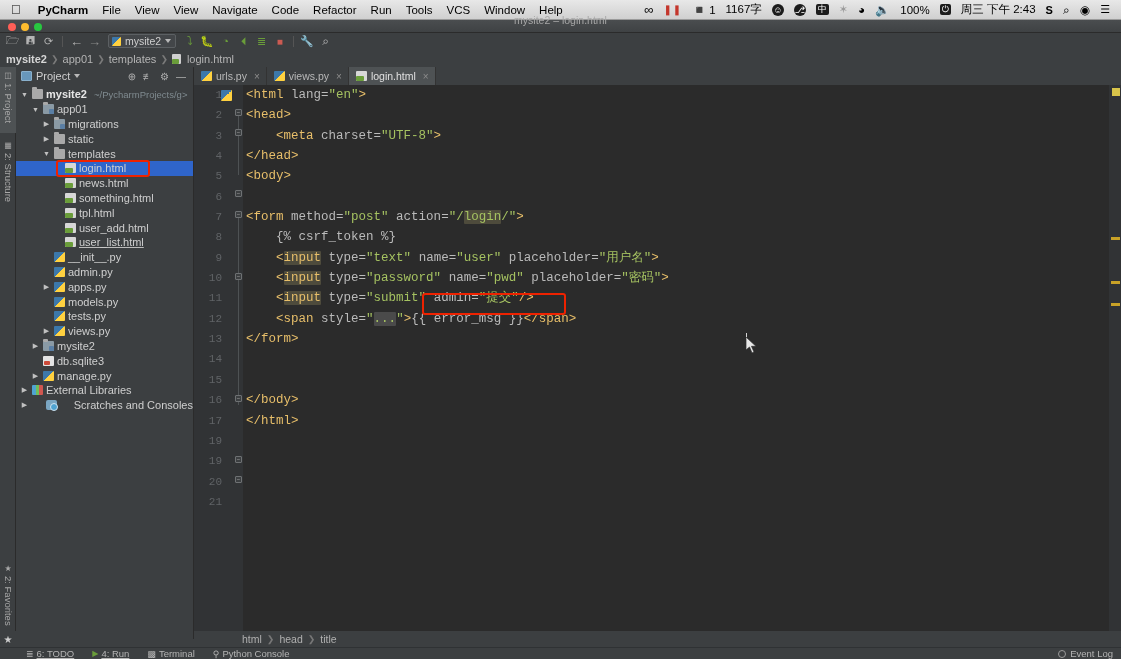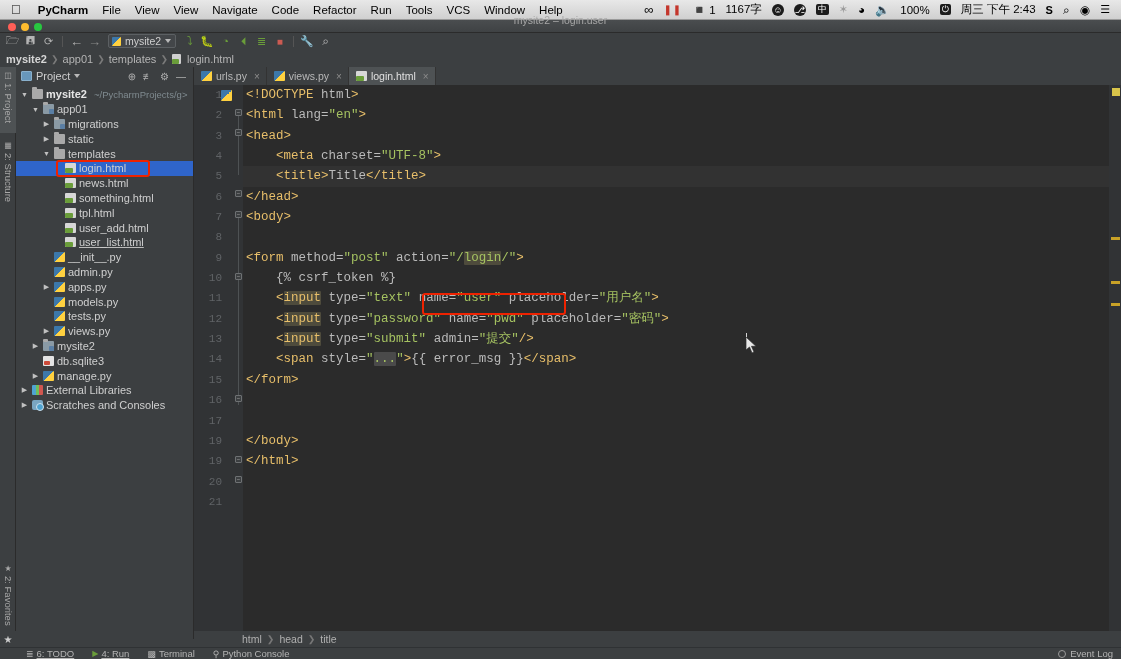--- a/index.html
+++ b/index.html
@@ -262,21 +262,21 @@
     </span>
   </div>
 
   <div class="titlebar">
     <div class="traffic">
       <i class="r"></i>
       <i class="y"></i>
       <i class="g"></i>
     </div>
   </div>
-  <div class="wintitle">mysite2 – login.user</div>
+  <div class="wintitle">mysite2 – login.html</div>
 
   <div class="toolbar">
     <span class="tbi">🗁</span>
     <span class="tbi">🖪</span>
     <span class="tbi">⟳</span>
     <span class="tbsep"></span>
     <span class="tbi" style="font-size:13px;">←</span>
     <span class="tbi" style="font-size:13px;color:#8a8a8a;">→</span>
     <span class="runcfg">
       <span class="pyico"></span>
@@ -432,21 +432,21 @@
         <div class="row" style="padding-left: 15px;">
           <span class="arr">▶</span>
           <span class="fico py"></span>
           <span class="lbl">manage.py</span>
         </div>
         <div class="row" style="padding-left: 4px;">
           <span class="arr">▶</span>
           <span class="fico lib"></span>
           <span class="lbl">External Libraries</span>
         </div>
-        <div class="row" style="padding-left: 4px;">
+        <div class="row" style="padding-left: 4px; justify-content: space-between;">
           <span class="arr">▶</span>
           <span class="fico scr"></span>
           <span class="lbl">Scratches and Consoles</span>
         </div>
       </div>
 
     <div class="annot-red" style="left:40px; top:93px; width:94px; height:17px;"></div>
   </div>
 
   <div class="editor">
@@ -500,25 +500,23 @@
         <div class="fold" style="top:105px;">−</div>
         <div class="fold" style="top:126px;">−</div>
         <div class="foldline" style="top:133px; height:160px;"></div>
         <div class="fold" style="top:188px;">−</div>
         <div class="foldline" style="top:195px; height:125px;"></div>
         <div class="fold" style="top:310px;">−</div>
         <div class="fold" style="top:371px;">−</div>
         <div class="fold" style="top:391px;">−</div>
       </div>
       <div class="codelines" id="codelines">
-          <div class="cl"><span class="tag">&lt;</span><span class="tag">!DOCTYPE</span> <span class="attrn">html</span><span class="tag">&gt;</span></div>
           <div class="cl"><span class="tag">&lt;</span><span class="tag">html</span> <span class="attrn">lang</span><span class="txt">=</span><span class="str">"en"</span><span class="tag">&gt;</span></div>
           <div class="cl"><span class="tag">&lt;</span><span class="tag">head</span><span class="tag">&gt;</span></div>
           <div class="cl"><span class="txt">    </span><span class="tag">&lt;</span><span class="tag">meta</span> <span class="attrn">charset</span><span class="txt">=</span><span class="str">"UTF-8"</span><span class="tag">&gt;</span></div>
-          <div class="cl cur"><span class="txt">    </span><span class="tag">&lt;</span><span class="tag">title</span><span class="tag">&gt;</span><span class="txt">Title</span><span class="tag">&lt;/</span><span class="tag">title</span><span class="tag">&gt;</span></div>
           <div class="cl"><span class="tag">&lt;/</span><span class="tag">head</span><span class="tag">&gt;</span></div>
           <div class="cl"><span class="tag">&lt;</span><span class="tag">body</span><span class="tag">&gt;</span></div>
           <div class="cl"></div>
           <div class="cl"><span class="tag">&lt;</span><span class="tag">form</span> <span class="attrn">method</span><span class="txt">=</span><span class="str">"post"</span> <span class="attrn">action</span><span class="txt">=</span><span class="str">"/</span><span class="str hl">login</span><span class="str">/"</span><span class="tag">&gt;</span></div>
           <div class="cl"><span class="dj">    {% csrf_token %}</span></div>
           <div class="cl"><span class="txt">    </span><span class="tag">&lt;</span><span class="tag hl">input</span> <span class="attrn">type</span><span class="txt">=</span><span class="str">"text"</span> <span class="attrn">name</span><span class="txt">=</span><span class="str">"user"</span> <span class="attrn">placeholder</span><span class="txt">=</span><span class="str">"用户名"</span><span class="tag">&gt;</span></div>
           <div class="cl"><span class="txt">    </span><span class="tag">&lt;</span><span class="tag hl">input</span> <span class="attrn">type</span><span class="txt">=</span><span class="str">"password"</span> <span class="attrn">name</span><span class="txt">=</span><span class="str">"pwd"</span> <span class="attrn">placeholder</span><span class="txt">=</span><span class="str">"密码"</span><span class="tag">&gt;</span></div>
           <div class="cl"><span class="txt">    </span><span class="tag">&lt;</span><span class="tag hl">input</span> <span class="attrn">type</span><span class="txt">=</span><span class="str">"submit"</span> <span class="attrn">admin</span><span class="txt">=</span><span class="str">"提交"</span><span class="tag">/&gt;</span></div>
           <div class="cl"><span class="txt">    </span><span class="tag">&lt;</span><span class="tag">span</span> <span class="attrn">style</span><span class="txt">=</span><span class="str">"</span><span class="str hl2">...</span><span class="str">"</span><span class="tag">&gt;</span><span class="dj">{{ error_msg }}</span><span class="tag">&lt;/</span><span class="tag">span</span><span class="tag">&gt;</span></div>
           <div class="cl"><span class="tag">&lt;/</span><span class="tag">form</span><span class="tag">&gt;</span></div>

